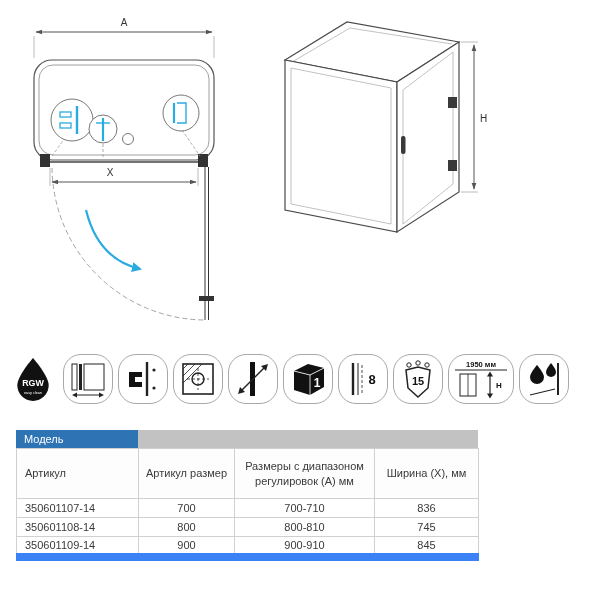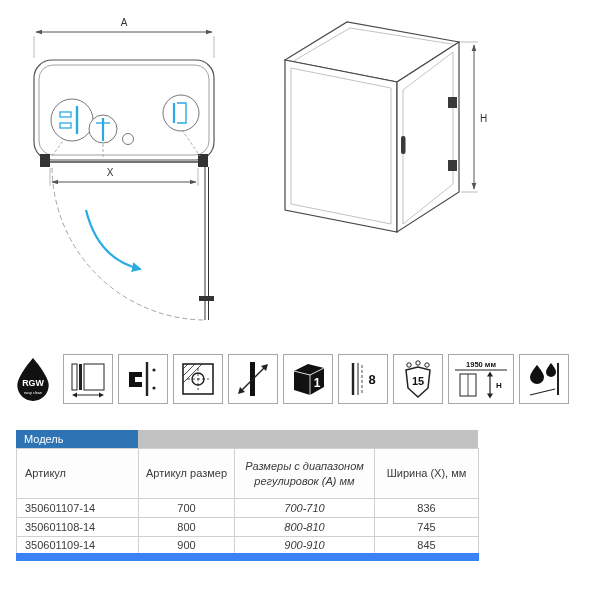--- a/index.html
+++ b/index.html
@@ -5,38 +5,38 @@
   html,body{margin:0;padding:0;background:#fff;}
   body{width:600px;height:600px;overflow:hidden;font-family:"Liberation Sans",sans-serif;}
   .page{position:relative;width:600px;height:600px;background:#fff;}
 
   
   .plan{position:absolute;left:10px;top:12px;}
   .iso{position:absolute;left:262px;top:12px;}
 
   
   .icons{position:absolute;top:354px;left:8px;display:flex;align-items:center;gap:5px;}
-  .icon-box{width:50px;height:50px;border:1px solid #a8a8a8;border-radius:0;background:#fff;
+  .icon-box{width:50px;height:50px;border:1px solid #a8a8a8;border-radius:18px;background:#fff;
             display:flex;align-items:center;justify-content:center;box-sizing:border-box;flex:0 0 auto;}
   .icon-box.wide{width:66px;}
   .icon-box.noborder{border:none;}
 
   
   .table-wrap{position:absolute;top:430px;left:16px;width:462px;}
   .model-bar{display:flex;height:18px;}
   .model-bar-left{width:122px;background:#2e74b5;color:#fff;font-size:11px;line-height:18px;
                   padding-left:8px;box-sizing:border-box;}
   .model-bar-right{flex:1;background:#c2c2c2;}
   table{border-collapse:collapse;width:462px;table-layout:fixed;}
   th,td{border:1px solid #d0d0d0;font-size:11px;color:#3a3a3a;padding:2px 4px;box-sizing:border-box;}
   th{font-weight:normal;height:50px;vertical-align:middle;text-align:center;line-height:1.3;background:#fdfdfd;}
   td{height:19px;text-align:center;background:#fff;}
   .c-art{width:122px;text-align:left;padding-left:8px;}
   .c-size{width:96px;}
-  .c-range{width:140px;font-style:italic;}
+  .c-range{width:140px;}
   .c-width{width:104px;}
   tbody tr:last-child td{border-bottom:8px solid #3b82f6;}
 </style>
 </head>
 <body>
 
 <div class="page">
 
   <svg class="plan" width="240" height="322" viewBox="0 0 240 322">
     <defs>

